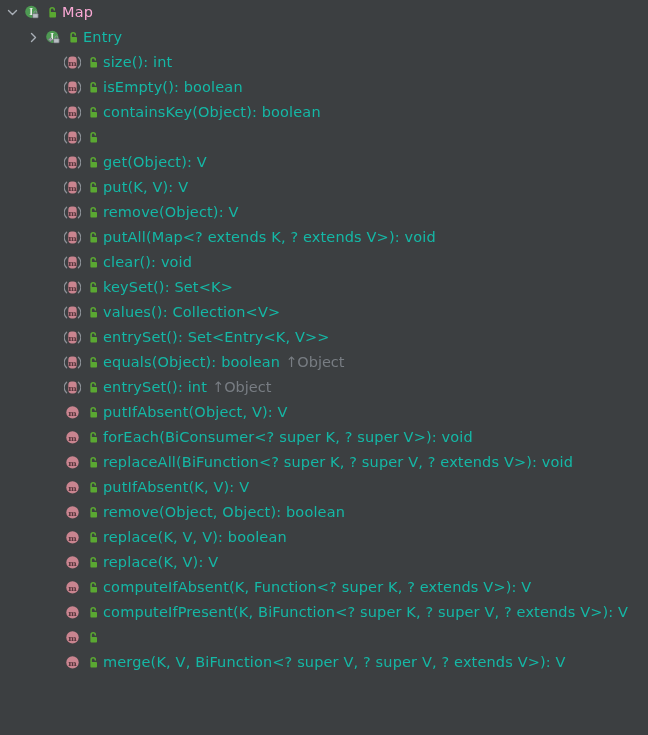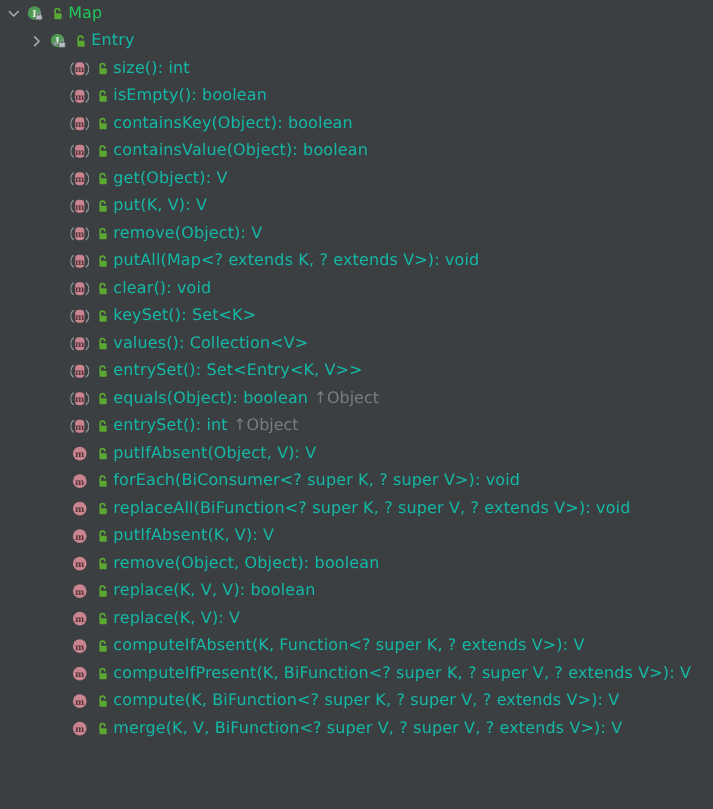--- a/index.html
+++ b/index.html
@@ -74,21 +74,21 @@
   .vis svg { display: block; }
 
   .label {
     flex: 0 0 auto;
     font-size: 14.5px;
     line-height: 25px;
     color: #14b8a6;
     letter-spacing: 0.01em;
   }
 
-  .label-root { color: #22c55e; }
+  .label-root { color: #f9a8d4; }
 
   .inherited {
     flex: 0 0 auto;
     font-size: 14.5px;
     line-height: 25px;
     color: #787d83;
     margin-left: 5px;
     text-align: center;
   }
 </style>
@@ -210,21 +210,20 @@
           <rect x="4.3" y="2.6" width="8.4" height="11.8" rx="3.4" fill="#c9848f"></rect>
           <text x="8.5" y="11.5" font-family="DejaVu Serif, serif" font-size="8" font-weight="bold" fill="#56353c" text-anchor="middle">m</text>
         </svg>
       </span>
       <span class="vis">
         <svg width="13" height="13" viewBox="0 0 13 13">
           <path d="M4.1 6.2 V3.9 a2.1 2.1 0 0 1 4.2 0" fill="none" stroke="#5aa832" stroke-width="1.5" stroke-linecap="round"></path>
           <rect x="3.4" y="6.1" width="6.6" height="5.4" rx="0.8" fill="#5aa832"></rect>
         </svg>
       </span>
-      <span class="label">containsValue(Object): boolean</span>
     </div>
     <div class="row">
       <span class="indent ind-2"></span>
       <span class="chevron-spacer"></span>
       <span class="kind">
         <svg width="17" height="17" viewBox="0 0 17 17">
           <path d="M2.6 3.2 a7 7 0 0 0 0 10.6" fill="none" stroke="#8d9298" stroke-width="1.2" stroke-linecap="round"></path>
           <path d="M14.4 3.2 a7 7 0 0 1 0 10.6" fill="none" stroke="#8d9298" stroke-width="1.2" stroke-linecap="round"></path>
           <rect x="4.3" y="2.6" width="8.4" height="11.8" rx="3.4" fill="#c9848f"></rect>
           <text x="8.5" y="11.5" font-family="DejaVu Serif, serif" font-size="8" font-weight="bold" fill="#56353c" text-anchor="middle">m</text>
@@ -572,21 +571,20 @@
           <circle cx="8.5" cy="8.4" r="6.2" fill="#c9848f"></circle>
           <text x="8.5" y="11.6" font-family="DejaVu Serif, serif" font-size="8" font-weight="bold" fill="#56353c" text-anchor="middle">m</text>
         </svg>
       </span>
       <span class="vis">
         <svg width="13" height="13" viewBox="0 0 13 13">
           <path d="M4.1 6.2 V3.9 a2.1 2.1 0 0 1 4.2 0" fill="none" stroke="#5aa832" stroke-width="1.5" stroke-linecap="round"></path>
           <rect x="3.4" y="6.1" width="6.6" height="5.4" rx="0.8" fill="#5aa832"></rect>
         </svg>
       </span>
-      <span class="label">compute(K, BiFunction&lt;? super K, ? super V, ? extends V&gt;): V</span>
     </div>
     <div class="row">
       <span class="indent ind-2"></span>
       <span class="chevron-spacer"></span>
       <span class="kind">
         <svg width="17" height="17" viewBox="0 0 17 17">
           <circle cx="8.5" cy="8.4" r="6.2" fill="#c9848f"></circle>
           <text x="8.5" y="11.6" font-family="DejaVu Serif, serif" font-size="8" font-weight="bold" fill="#56353c" text-anchor="middle">m</text>
         </svg>
       </span>

